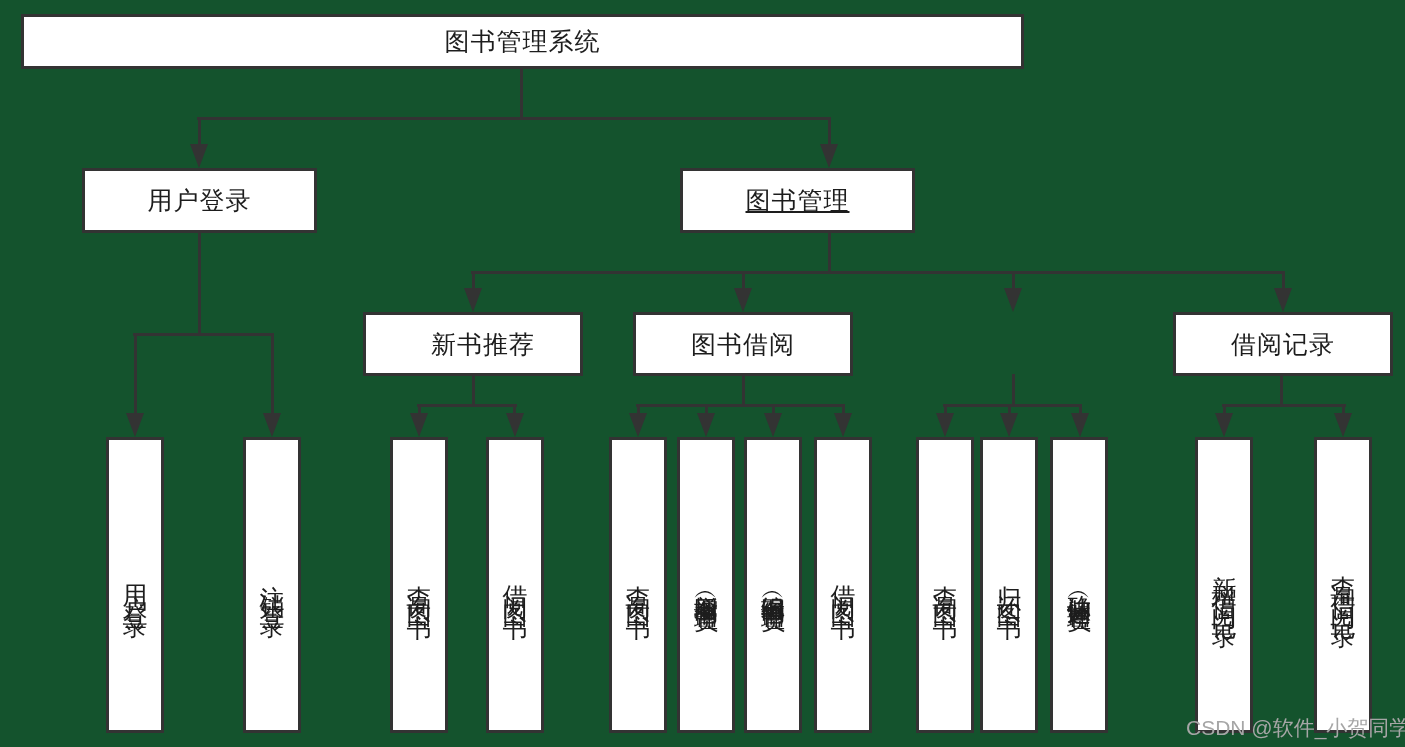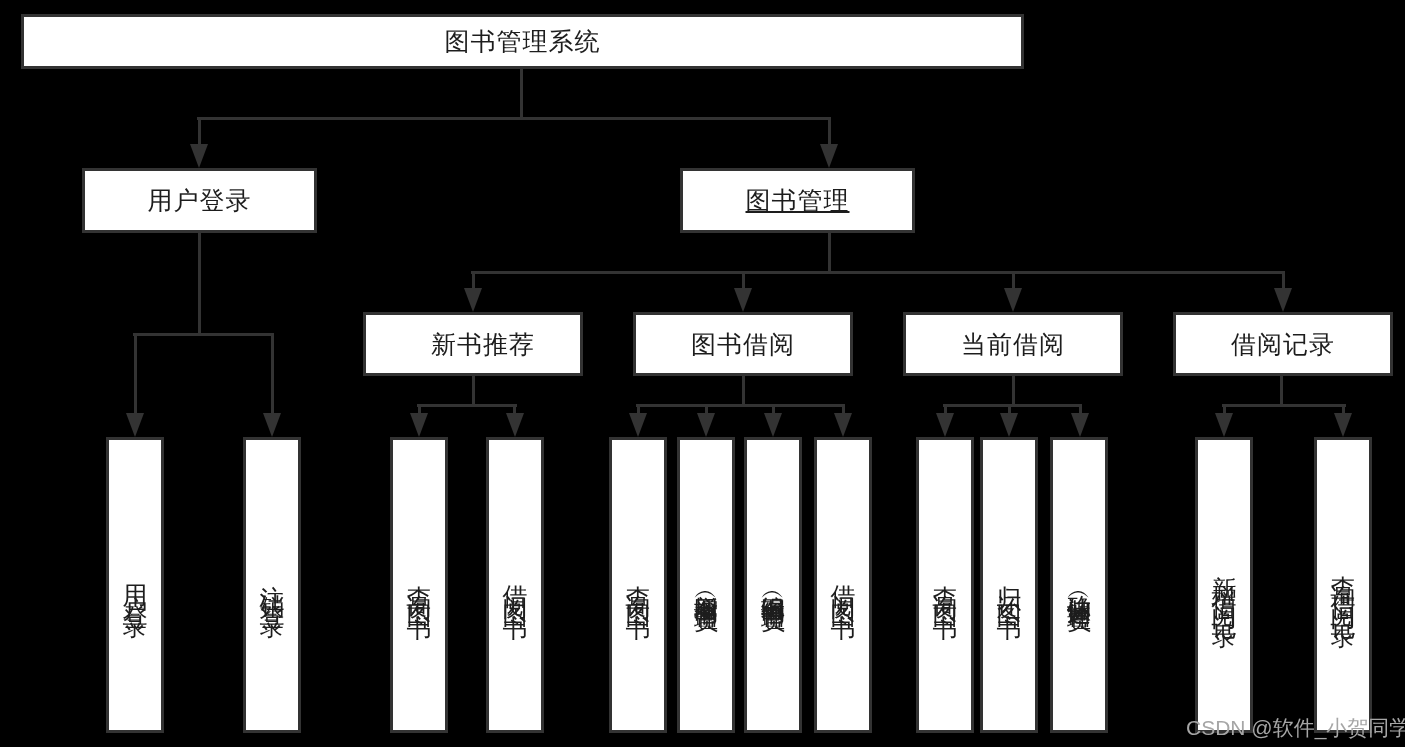--- a/index.html
+++ b/index.html
@@ -1,20 +1,20 @@
 <!DOCTYPE html>
 <html><head>
 <meta charset="utf-8">
 <style>
   html, body { margin: 0; padding: 0; background: #ffffff; }
   .stage {
     position: relative;
     width: 1405px;
     height: 747px;
-    background: #000000;
+    background: #14532d;
     overflow: hidden;
     font-family: "Liberation Sans", sans-serif;
     color: #1d1d1d;
   }
   .box {
     position: absolute;
     box-sizing: border-box;
     border: 3px solid #333333;
     background: #ffffff;
     display: flex;
@@ -105,23 +105,20 @@
   <div class="arrow-down" style="left:1004px;top:288px;"></div>
   <div class="vline" style="left:1282px;top:271px;height:20px;"></div>
   <div class="arrow-down" style="left:1274px;top:288px;"></div>
 
   <div class="box" style="left:363px;top:312px;width:220px;height:64px;padding-left:20px;">
     <span class="hlabel">新书推荐</span>
   </div>
   <div class="box" style="left:633px;top:312px;width:220px;height:64px;">
     <span class="hlabel">图书借阅</span>
   </div>
-  <div class="box" style="left:903px;top:312px;width:220px;height:64px;">
-    <span class="hlabel">当前借阅</span>
-  </div>
   <div class="box" style="left:1173px;top:312px;width:220px;height:64px;">
     <span class="hlabel">借阅记录</span>
   </div>
 
   <div class="vline" style="left:472px;top:374px;height:32px;"></div>
   <div class="hline" style="left:417px;top:404px;width:100px;"></div>
   <div class="vline" style="left:418px;top:404px;height:12px;"></div>
   <div class="arrow-down" style="left:410px;top:413px;"></div>
   <div class="vline" style="left:513px;top:404px;height:12px;"></div>
   <div class="arrow-down" style="left:506px;top:413px;"></div>

